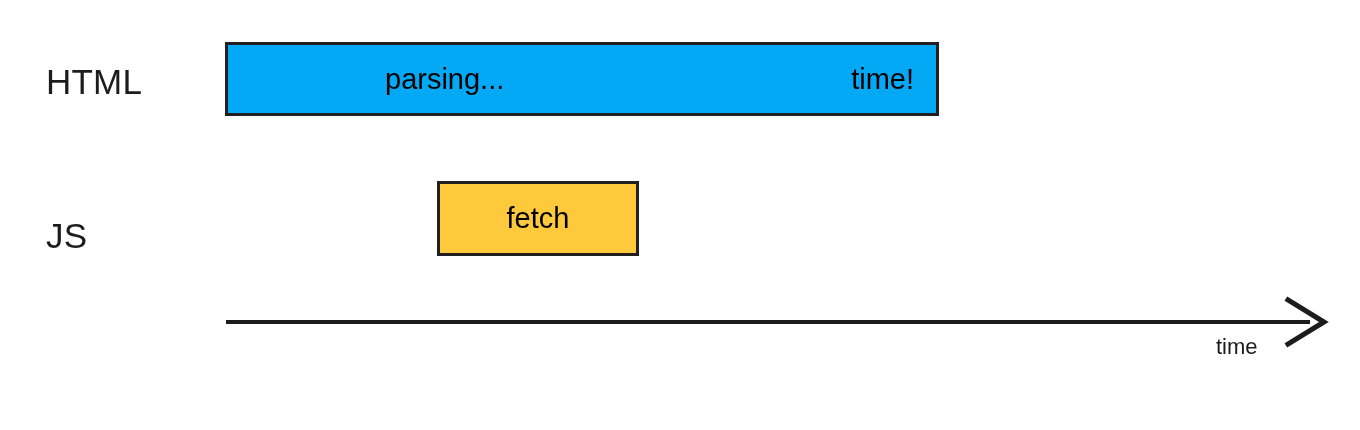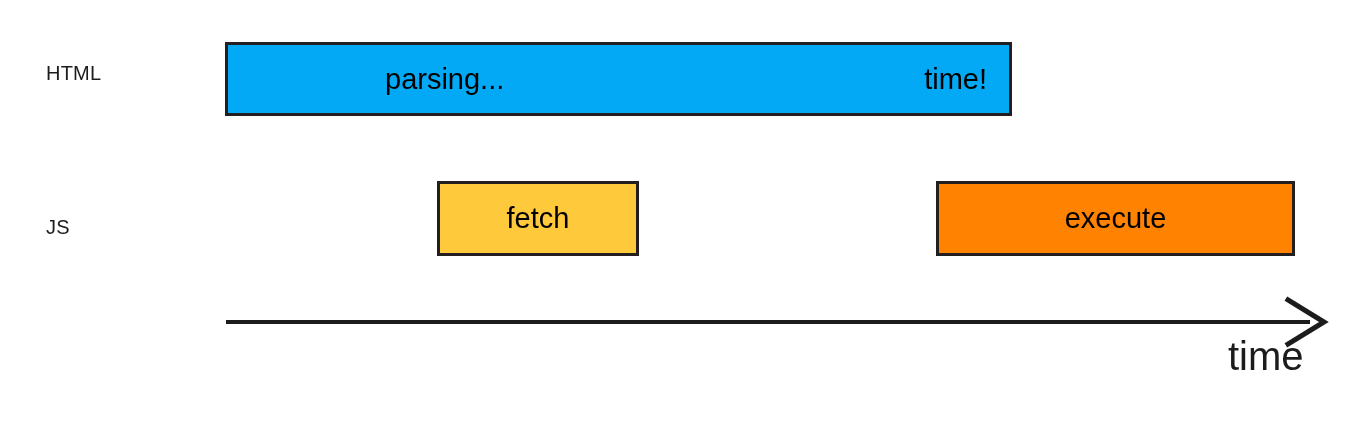--- a/index.html
+++ b/index.html
@@ -16,21 +16,21 @@
   #canvas {
     position: relative;
     width: 1360px;
     height: 430px;
   }
 
   
   .row-label {
     position: absolute;
     color: #1c1c1c;
-    font-size: 20px;
+    font-size: 35px;
     font-weight: 400;
     letter-spacing: 0.2px;
     white-space: nowrap;
   }
   #label-html { left: 46px; top: 62px; }
   #label-js   { left: 46px; top: 216px; }
 
   
   .bar {
     position: absolute;
@@ -44,21 +44,21 @@
     font-size: 29px;
     font-weight: 400;
     white-space: nowrap;
     line-height: 1;
   }
 
   
   #bar-html-parsing {
     left: 225px;
     top: 42px;
-    width: 787px;
+    width: 714px;
     height: 74px;
     background: #03a9f4;
     justify-content: space-between;
     padding: 0 22px 0 157px;
   }
 
   
   #bar-js-fetch {
     left: 437px;
     top: 181px;
@@ -84,47 +84,43 @@
     left: 220px;
     top: 296px;
     width: 1120px;
     height: 56px;
   }
   #time-label {
     position: absolute;
     left: 1216px;
     top: 334px;
     color: #1c1c1c;
-    font-size: 40px;
+    font-size: 22px;
     font-weight: 400;
     white-space: nowrap;
-    margin-left: 12px;
   }
 </style>
 </head>
 <body>
 
 <div id="canvas">
 
   <div id="label-html" class="row-label">HTML</div>
 
   <div id="bar-html-parsing" class="bar">
     <span class="bar-text">parsing...</span>
     <span class="bar-text">time!</span>
   </div>
 
   <div id="label-js" class="row-label">JS</div>
 
   <div id="bar-js-fetch" class="bar">
     <span class="bar-text">fetch</span>
   </div>
 
-  <div id="bar-js-execute" class="bar">
-    <span class="bar-text">execute</span>
-  </div>
 
   <svg id="time-axis" viewBox="0 0 1120 56">
     <line x1="6" y1="26" x2="1090" y2="26" stroke="#1c1c1c" stroke-width="4"></line>
     <polyline points="1068,4 1104,26 1068,48" fill="none" stroke="#1c1c1c" stroke-width="5" stroke-linecap="square" stroke-linejoin="miter"></polyline>
   </svg>
 
   <div id="time-label">time</div>
 
 </div>
 

